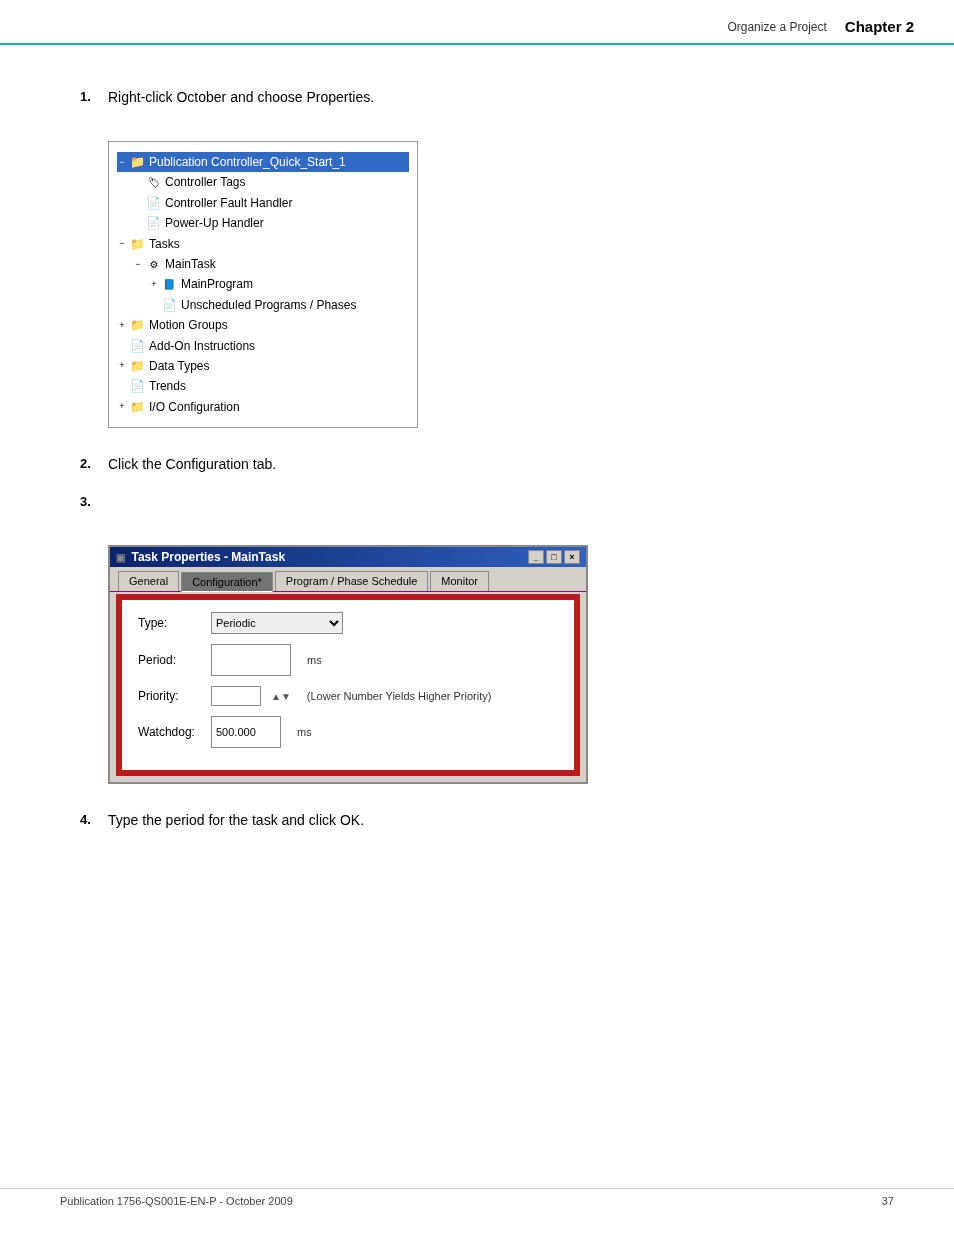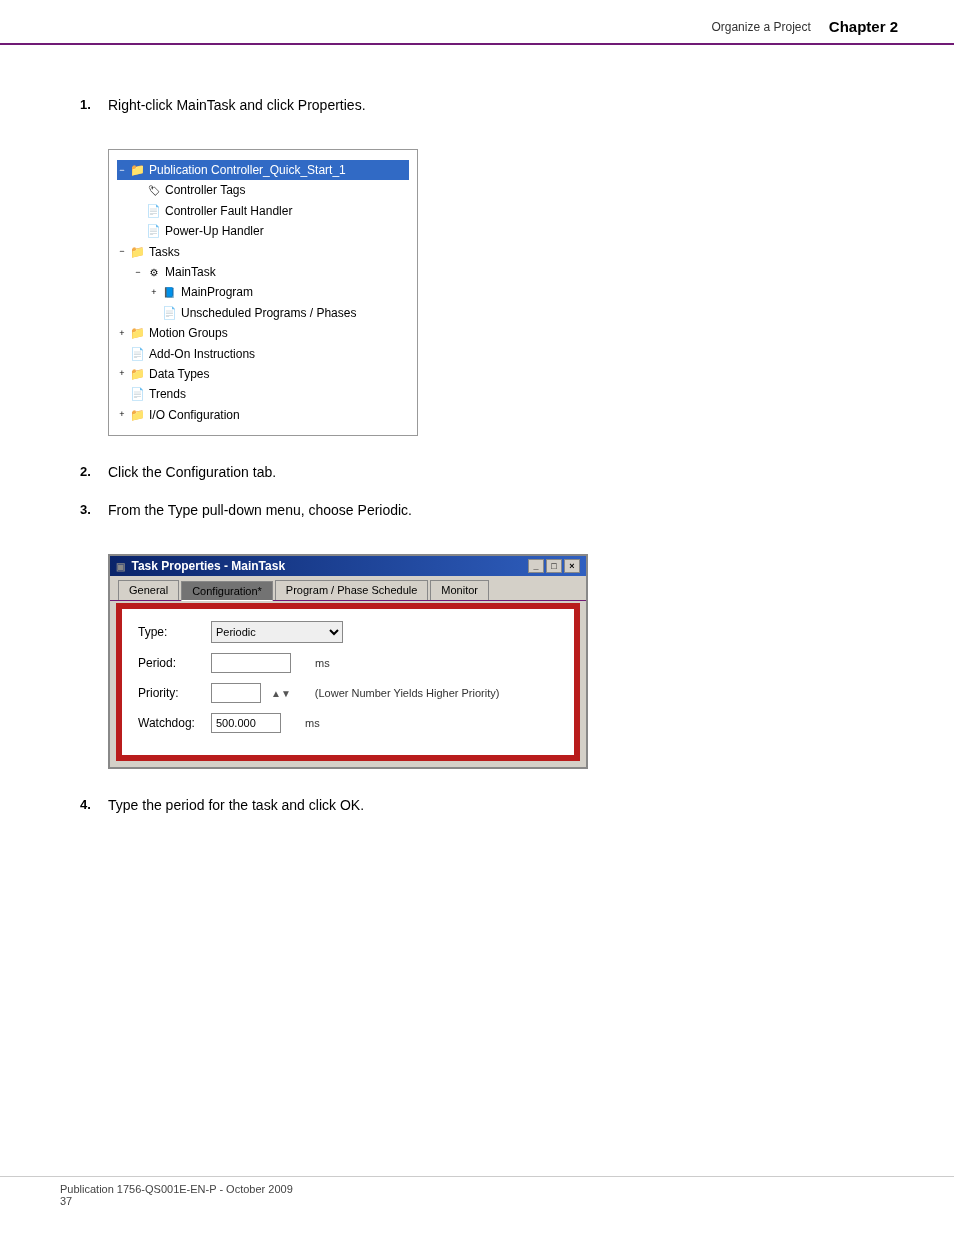--- a/index.html
+++ b/index.html
@@ -11,23 +11,23 @@
       width: 954px;
       min-height: 1235px;
       position: relative;
     }
 
     
     .page-header {
       display: flex;
       justify-content: flex-end;
       align-items: center;
-      padding: 18px 56px 8px 40px;
-      border-bottom: 2px solid #701a75;
-      margin-bottom: 16px;
+      padding: 18px 40px 8px 40px;
+      border-bottom: 2px solid #14b8a6;
+      margin-bottom: 8px;
     }
     .header-section {
       font-size: 12px;
       color: #333;
     }
     .header-chapter {
       font-size: 15px;
       font-weight: bold;
       margin-left: 18px;
     }
@@ -177,36 +177,36 @@
       align-items: center;
       margin-bottom: 10px;
       gap: 8px;
     }
     .form-label {
       width: 65px;
       font-size: 12px;
       color: #000;
     }
     .form-input {
-      height: 20px;
+      height: 32px;
       border: 1px solid #888;
       background: #fff;
       font-size: 11px;
       padding: 0 4px;
     }
     .form-select {
       width: 132px;
       height: 22px;
       font-size: 11px;
       border: 1px solid #888;
     }
     .form-hint {
       font-size: 11px;
       color: #333;
-      margin-left: 16px;
+      margin-left: 8px;
     }
     .spinner-input {
       width: 50px;
       height: 20px;
       border: 1px solid #888;
       font-size: 11px;
       padding: 0 2px;
     }
     .watchdog-val {
       width: 70px;
@@ -229,21 +229,20 @@
       bottom: 28px;
       left: 0;
       right: 0;
       padding: 0 60px;
       display: flex;
       justify-content: space-between;
       font-size: 11px;
       color: #444;
       border-top: 1px solid #ccc;
       padding-top: 6px;
-      flex-direction: column;
     }
 
     
     .title-icon {
       font-size: 10px;
       color: #888;
     }
   </style>
 </head>
 <body>
@@ -251,21 +250,21 @@
 <div class="page-header">
   <span class="header-section">Organize a Project</span>
   <span class="header-chapter">Chapter 2</span>
 </div>
 
 <div class="page-content">
 
   
   <div class="step">
     <span class="step-num">1.</span>
-    <span class="step-text">Right-click MainTask and click Properties.</span>
+    <span class="step-text">Right-click October and choose Properties.</span>
   </div>
 
   
   <div class="screenshot-box">
     <div class="tree">
 
       <div class="tree-item selected">
         <span class="tree-expand">−</span>
         <span class="tree-icon icon-folder-open">📁</span>
         <span>Publication Controller_Quick_Start_1</span>
@@ -347,21 +346,20 @@
 
   
   <div class="step">
     <span class="step-num">2.</span>
     <span class="step-text">Click the Configuration tab.</span>
   </div>
 
   
   <div class="step">
     <span class="step-num">3.</span>
-    <span class="step-text">From the Type pull-down menu, choose Periodic.</span>
   </div>
 
   
   <div class="dialog-container">
     
     <div class="dialog-titlebar">
       <div class="dialog-title-left">
         <span class="title-icon">▣</span>
         <span>Task Properties - MainTask</span>
       </div>

